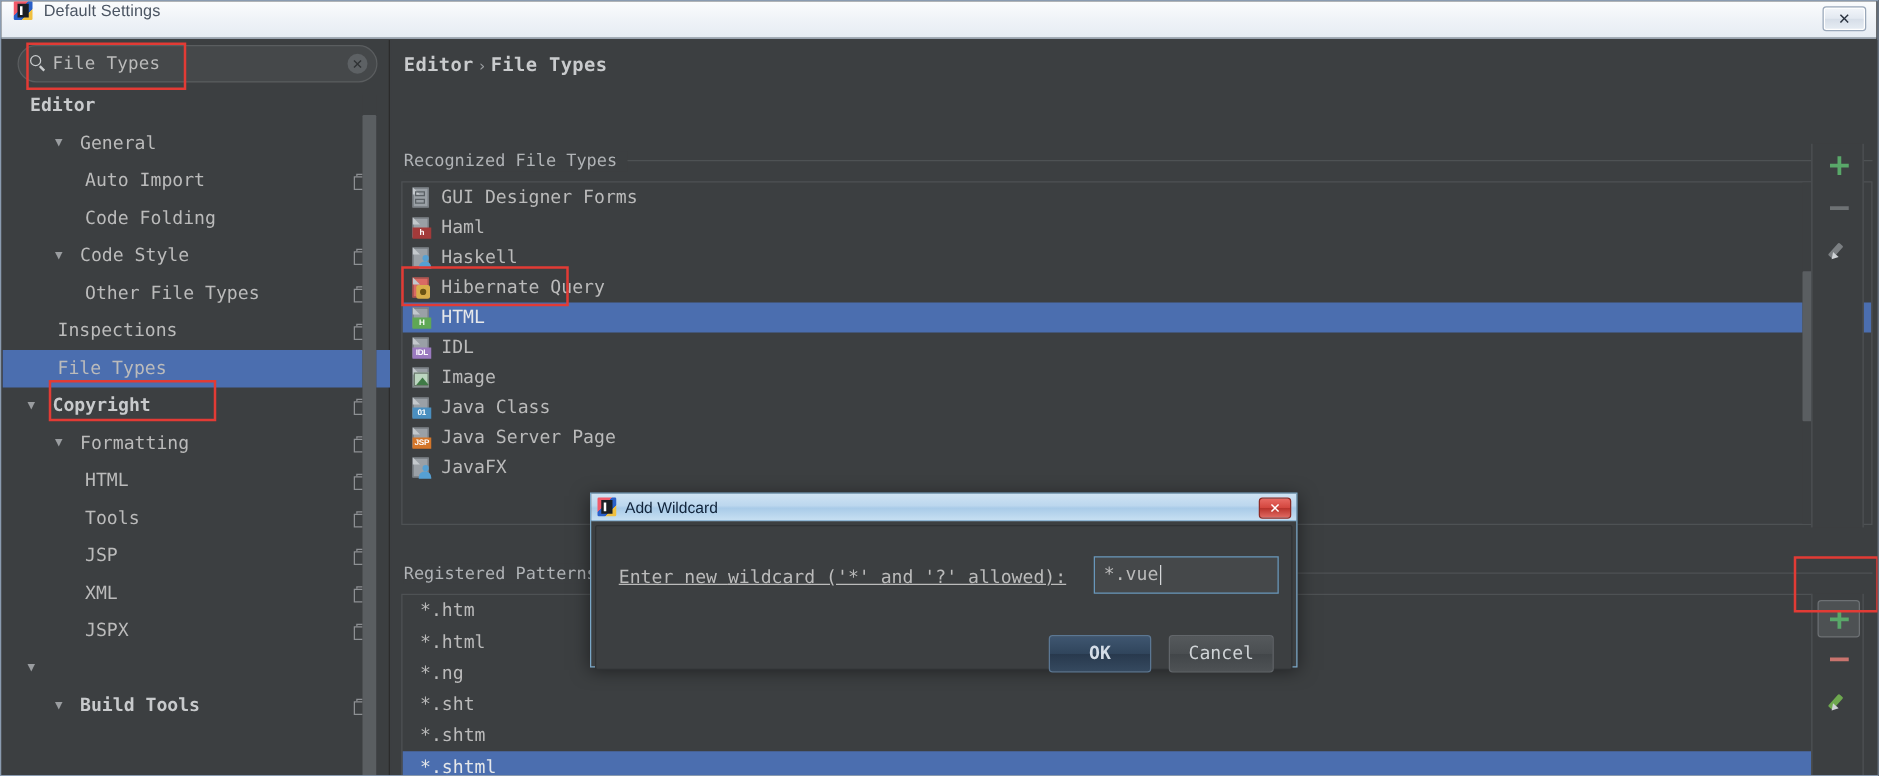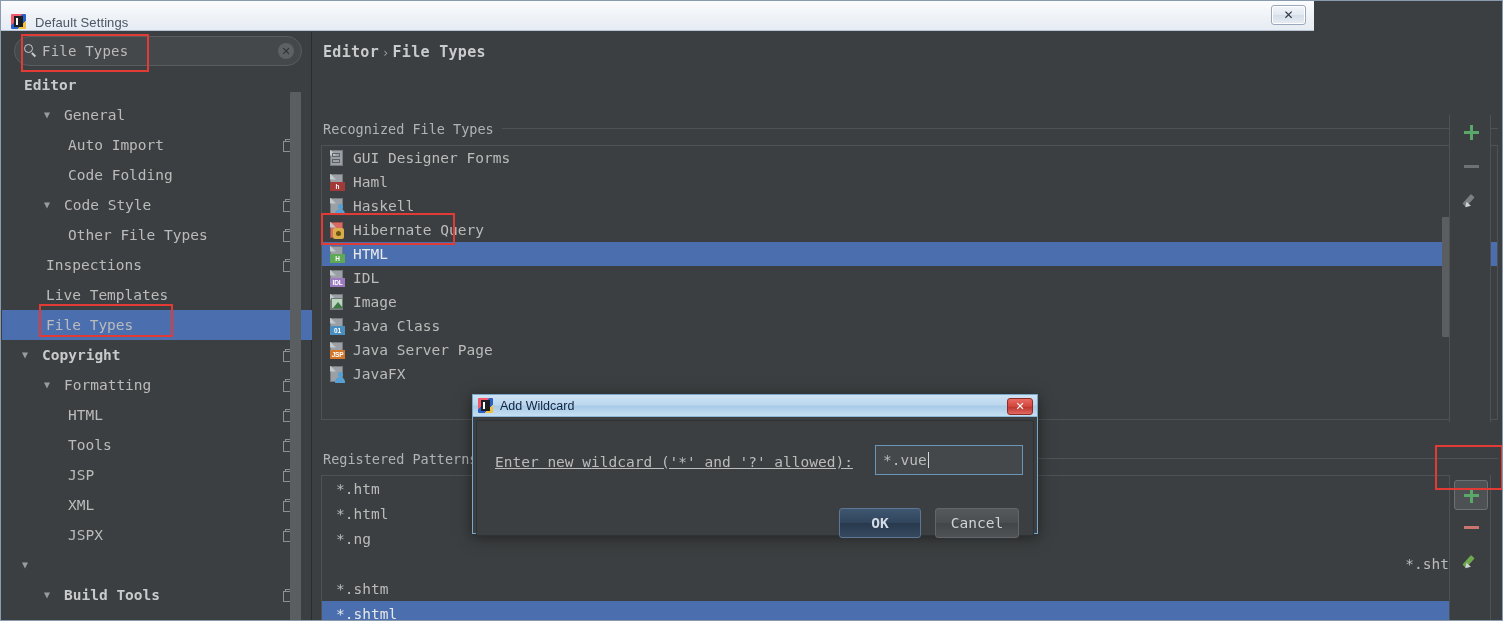--- a/index.html
+++ b/index.html
@@ -13,24 +13,24 @@
   #root {
     position: relative;
     width: 1503px; height: 621px;
     background: #3c3f41;
     border: 1px solid #8a9bb0;
     overflow: hidden;
   }
 
   
   .titlebar {
-    position: absolute; left: 0; top: 0; width: 1313px; height: 30px;
+    position: absolute; left: 0; top: 0; width: 1500px; height: 30px;
     background: linear-gradient(to bottom, #fbfcfd 0%, #eef2f7 55%, #e6ecf3 100%);
     border-bottom: 1px solid #b7c3d2;
-    display: flex; align-items: flex-end;
+    display: flex; align-items: flex-start;
   }
   .tb-icon {
     width: 16px; height: 16px; margin-left: 10px; position: relative; flex: none;
   }
   .ij-icon {
     width: 15px; height: 15px; position: relative; display: inline-block;
     background: linear-gradient(135deg, #f05a6a 0%, #f05a6a 38%, #2a60c8 39%, #2a60c8 70%, #f0c040 71%, #f0c040 100%);
     border-radius: 1px;
   }
   .ij-icon::after {
@@ -363,23 +363,20 @@
           <span class="copy-badge"></span>
         </div>
         <div class="tree-row">
           <span class="tree-label" style="margin-left: 66px;">Other File Types</span>
           <span class="copy-badge"></span>
         </div>
         <div class="tree-row">
           <span class="tree-label" style="margin-left: 44px; text-align: center;">Inspections</span>
           <span class="copy-badge"></span>
         </div>
-        <div class="tree-row">
-          <span class="tree-label" style="margin-left: 44px;">Live Templates</span>
-        </div>
         <div class="tree-row sel">
           <span class="tree-label" style="margin-left: 44px;">File Types</span>
         </div>
         <div class="tree-row bold">
           <span class="arrow" style="left: 20px;"></span>
           <span class="tree-label" style="margin-left: 40px;">Copyright</span>
           <span class="copy-badge"></span>
         </div>
         <div class="tree-row">
           <span class="arrow" style="left: 42px;"></span>
@@ -539,21 +536,21 @@
       <div id="pattern-list">
           <div class="list-row" style="padding-left: 14px; height: 25px;">
             <span>*.htm</span>
           </div>
           <div class="list-row" style="padding-left: 14px; height: 25px;">
             <span>*.html</span>
           </div>
           <div class="list-row" style="padding-left: 14px; height: 25px;">
             <span>*.ng</span>
           </div>
-          <div class="list-row" style="padding-left: 14px; height: 25px; justify-content: flex-end;">
+          <div class="list-row" style="padding-left: 14px; height: 25px;">
             <span>*.sht</span>
           </div>
           <div class="list-row" style="padding-left: 14px; height: 25px;">
             <span>*.shtm</span>
           </div>
           <div class="list-row sel" style="padding-left: 14px; height: 25px;">
             <span>*.shtml</span>
           </div>
         </div>
     </div>

